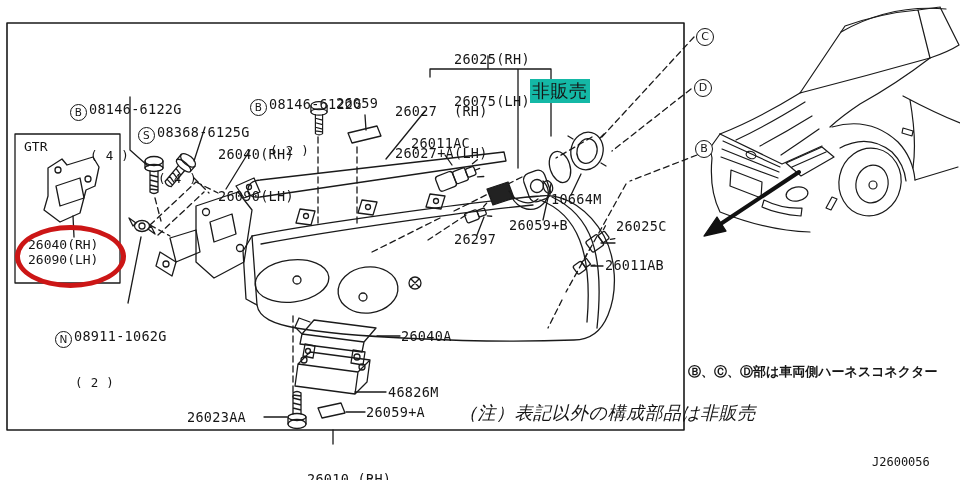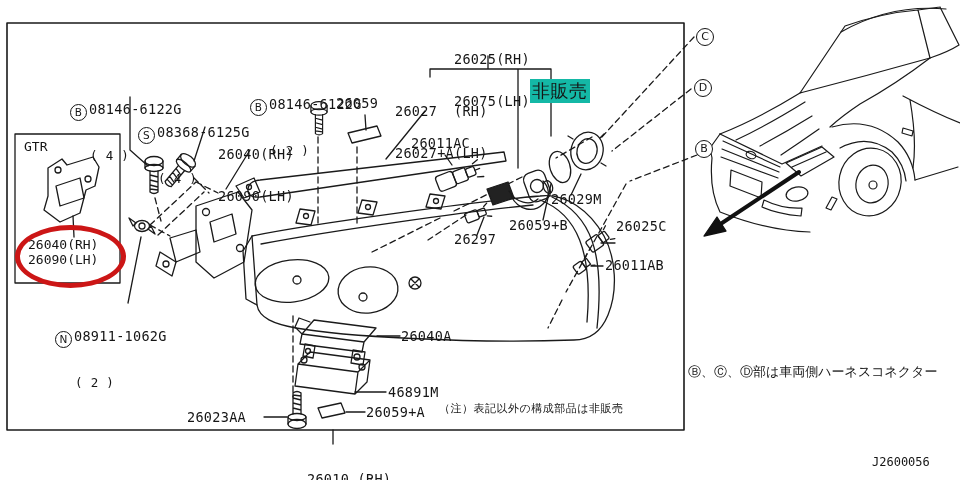--- a/index.html
+++ b/index.html
@@ -12,24 +12,24 @@
         font-size:10.5px;line-height:15px;text-align:center;vertical-align:-2px;margin-right:2px;
         background:#fff;font-family:"DejaVu Sans","Liberation Sans",sans-serif;}
   .jp{font-family:"DejaVu Sans","Liberation Sans",sans-serif;font-size:13.5px;letter-spacing:.5px;}
   .callout{position:absolute;z-index:2;width:16px;height:16px;border:1.5px solid #151515;border-radius:50%;
         font-size:11px;line-height:16px;text-align:center;background:#fff;
         font-family:"DejaVu Sans","Liberation Sans",sans-serif;}
   #red-oval{position:absolute;left:15px;top:225px;width:101px;height:53px;border:5px solid #cc1616;
         border-radius:50%;z-index:5;}
   #gtr-parts{position:absolute;left:28px;top:237px;font-size:13px;line-height:15px;z-index:3;}
   #connector-note{position:absolute;left:688px;top:362px;font-size:13px;line-height:20px;z-index:2;
-        font-family:"DejaVu Sans","Liberation Sans",sans-serif;}
+        font-family:"DejaVu Sans","Liberation Sans",sans-serif;font-weight:bold;}
   #jnum{position:absolute;left:872px;top:455px;font-size:12px;z-index:2;}
   #gtr-title{position:absolute;left:24px;top:139px;font-size:13px;z-index:2;}
-  #note{position:absolute;left:439px;top:401px;z-index:2;font-size:11px;}
+  #note{position:absolute;left:459px;top:401px;z-index:2;font-size:18px;font-style:italic;}
   #nfs{position:absolute;left:530px;top:79px;font-size:18px;z-index:2;background:#14b8a6;padding:0 2px;}
 </style>
 </head>
 <body>
 
 <div id="stage">
 
   <svg width="960" height="480" viewBox="0 0 960 480" fill="none" stroke="#1a1a1a" stroke-width="1.3" stroke-linecap="round" stroke-linejoin="round">
     <defs>
       <g id="bolt">
@@ -227,33 +227,33 @@
   </div>
 
   <div class="lbl" style="left:395px;top:76px">
     <div>26027  (RH)</div>
     <div>26027+A(LH)</div>
   </div>
 
   <div id="nfs" class="jp">非販売</div>
 
   <div class="lbl" style="left:411px;top:136px">26011AC</div>
-  <div class="lbl" style="left:551px;top:192px">26029M</div>
+  <div class="lbl" style="left:551px;top:192px">10664M</div>
   <div class="lbl" style="left:509px;top:218px">26059+B</div>
   <div class="lbl" style="left:454px;top:232px">26297</div>
   <div class="lbl" style="left:616px;top:219px">26025C</div>
   <div class="lbl" style="left:605px;top:258px">26011AB</div>
 
   <div class="lbl" style="left:55px;top:301px">
     <div><span class="circ">N</span><span>08911-1062G</span></div>
     <div class="qty">( 2 )</div>
   </div>
 
   <div class="lbl" style="left:401px;top:329px">26040A</div>
-  <div class="lbl" style="left:388px;top:385px">46891M</div>
+  <div class="lbl" style="left:388px;top:385px">46826M</div>
   <div class="lbl" style="left:366px;top:405px">26059+A</div>
   <div class="lbl" style="left:187px;top:410px">26023AA</div>
 
   <div id="note" class="jp">（注）表記以外の構成部品は非販売</div>
 
   <div class="lbl" style="left:307px;top:444px">
     <div>26010 (RH)</div>
     
   </div>
 

